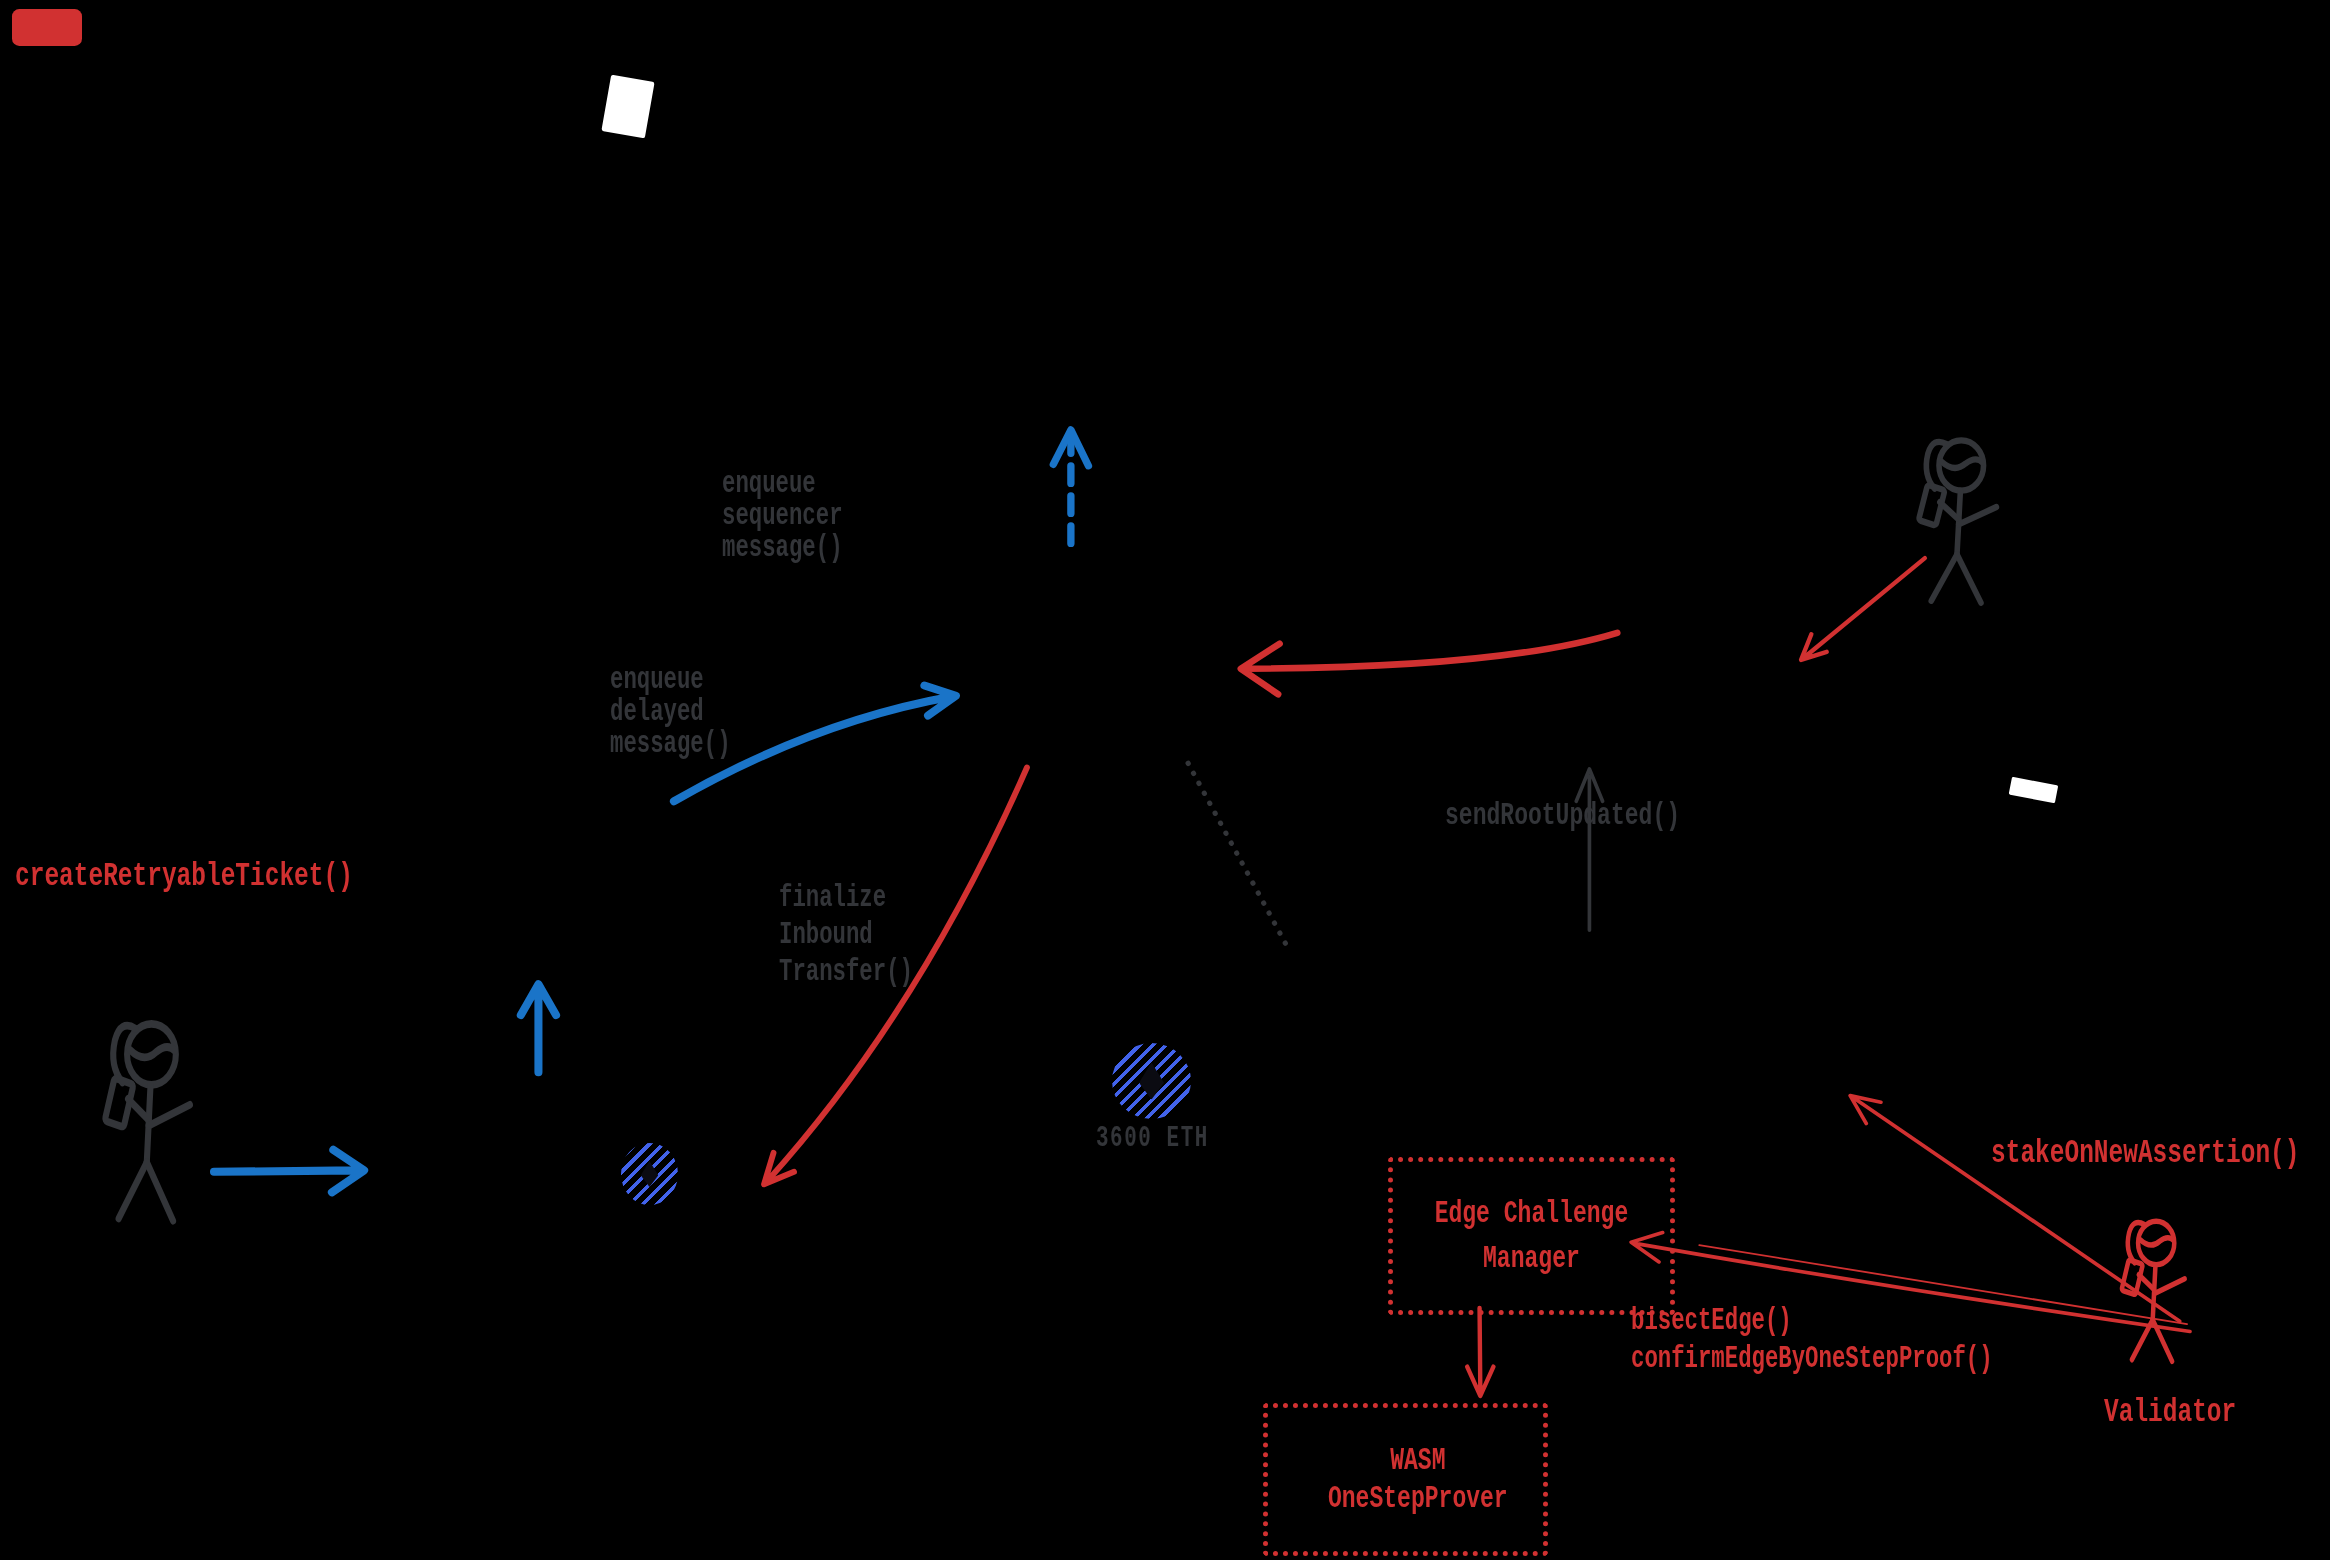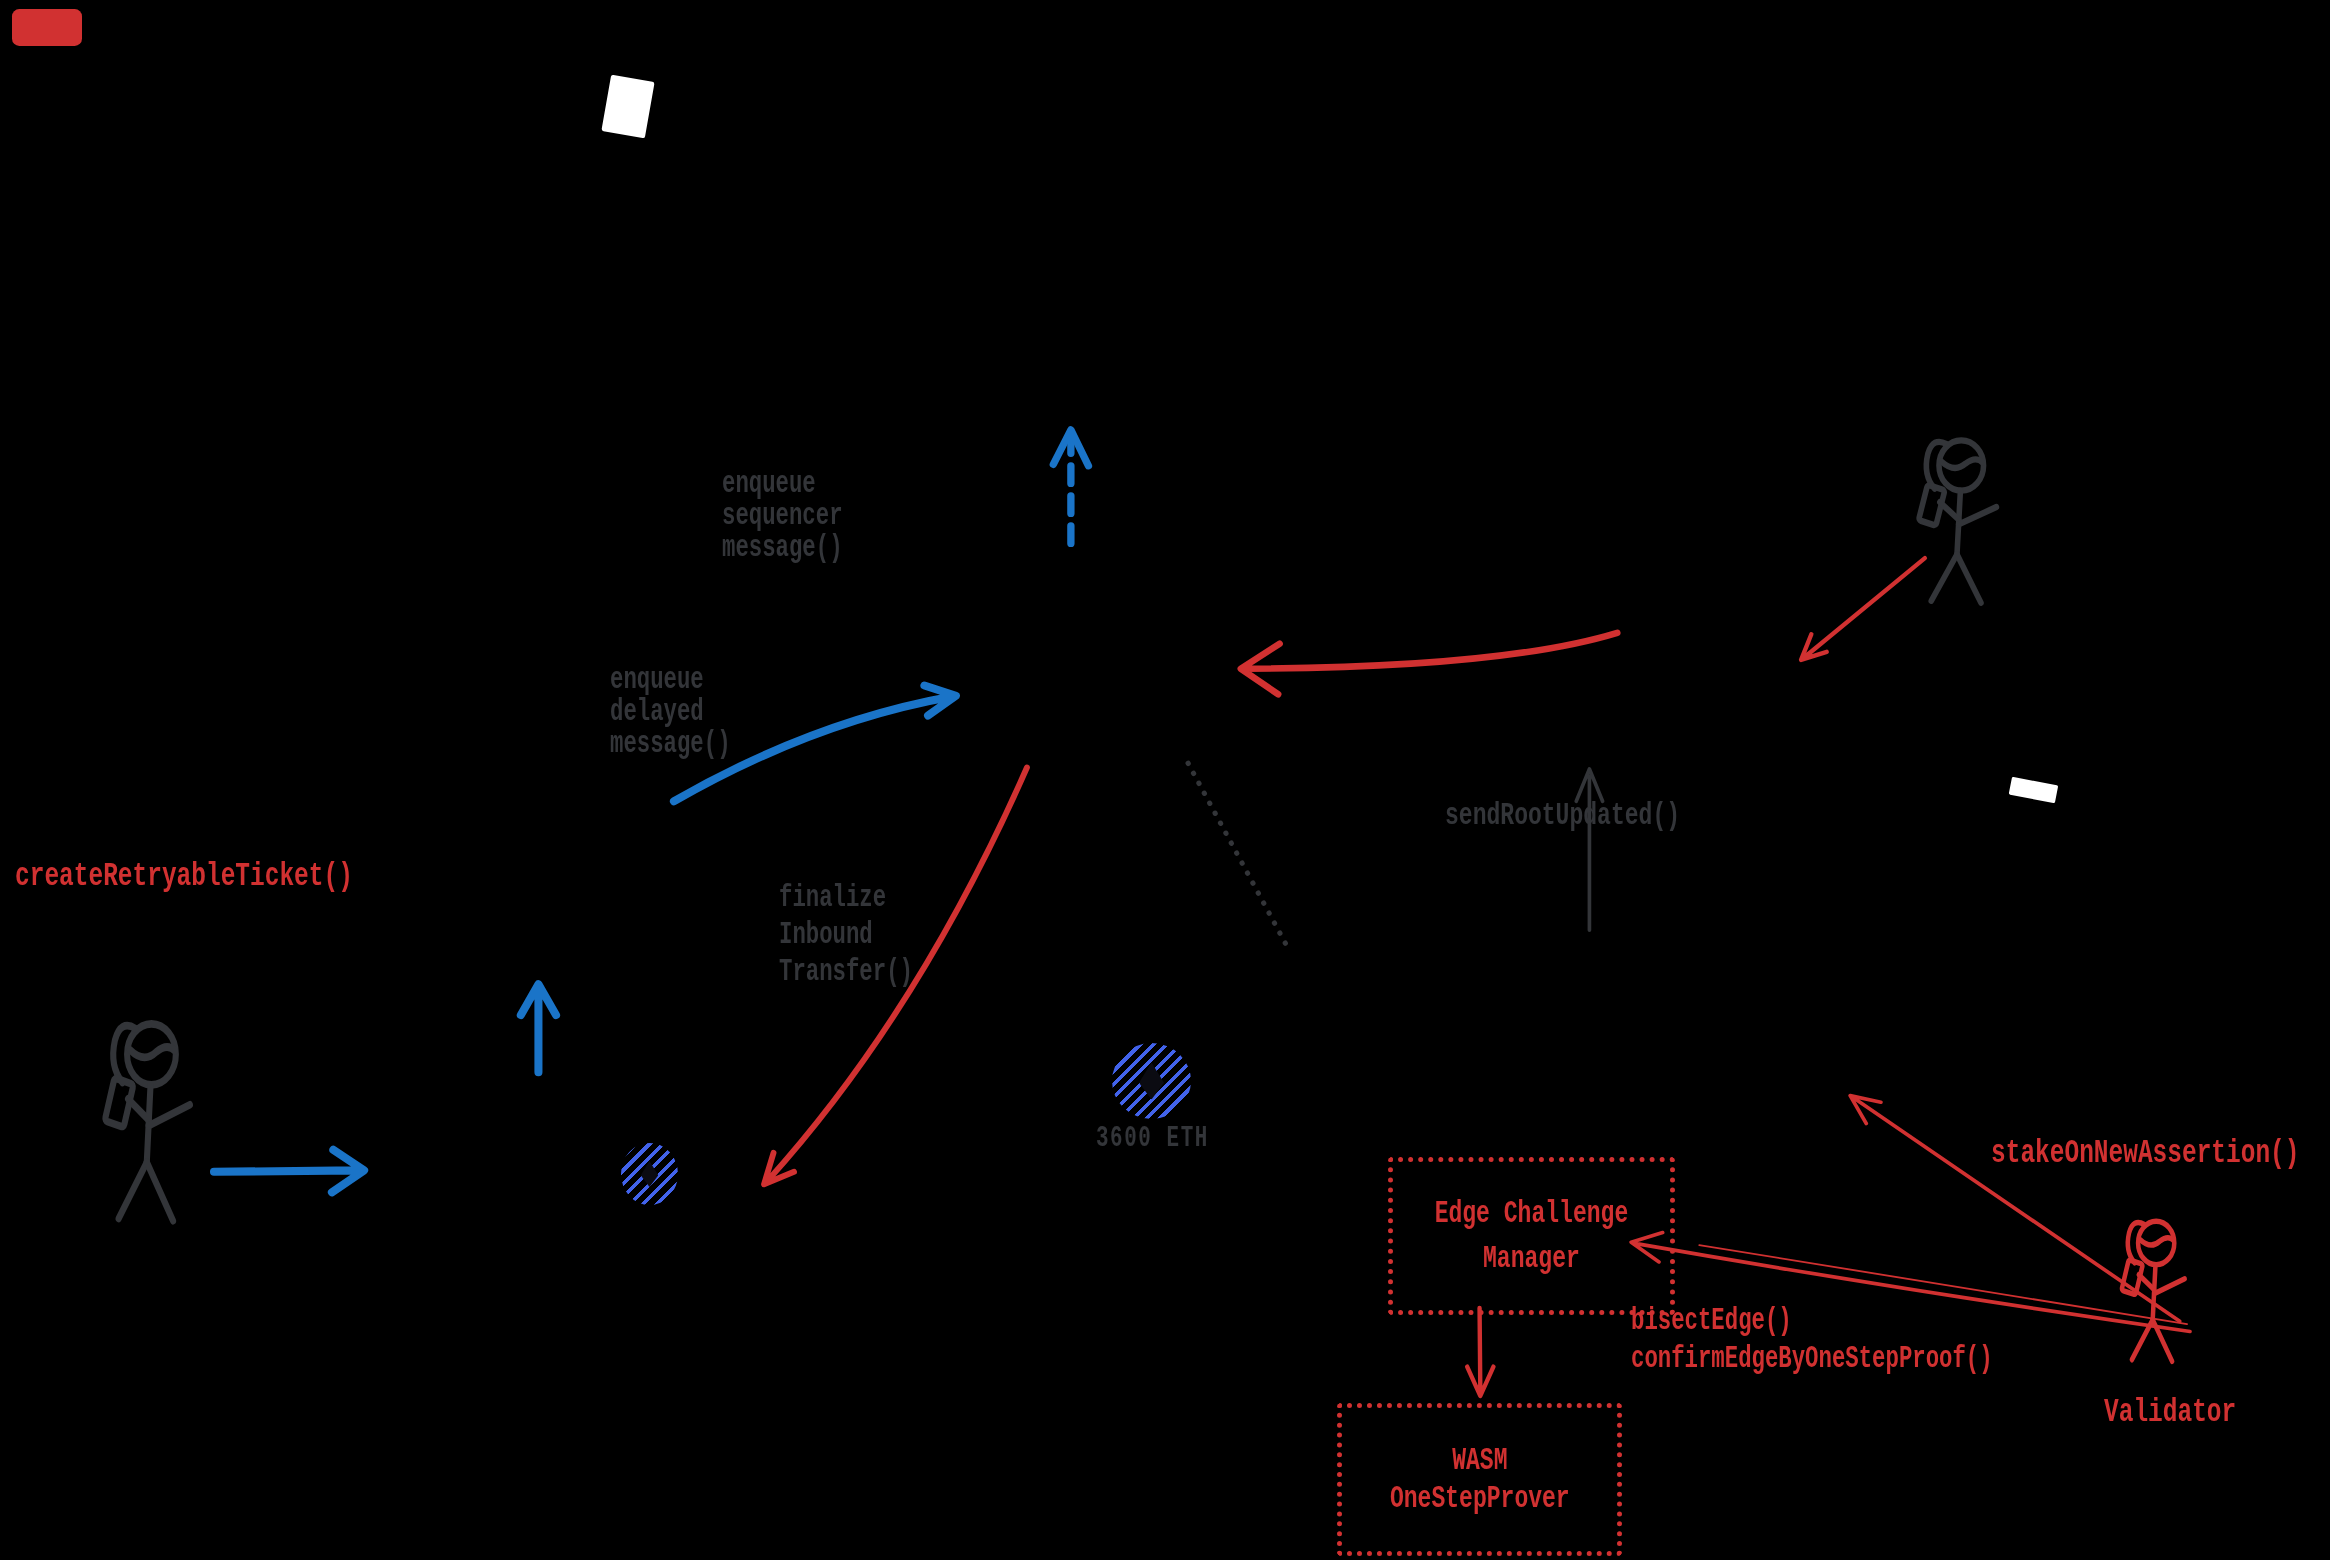--- a/index.html
+++ b/index.html
@@ -43,21 +43,21 @@
     position:absolute;left:50%;top:50%;width:25px;height:37px;
     transform:translate(-50%,-50%);background:#0b0b12;
     clip-path:polygon(50% 0,100% 55%,50% 100%,0 55%);
   }
   .coin-small .eth-glyph{width:17.6px;height:26px;}
   .dotted-box{
     position:absolute;border:5.1px dotted var(--color-red);border-radius:4.4px;
     display:flex;align-items:center;justify-content:center;text-align:center;
   }
   .box-ecm{left:1388px;top:1157px;width:277px;height:148px;}
-  .box-wasm{left:1337px;top:1403px;width:275px;height:143px;}
+  .box-wasm{left:1263px;top:1403px;width:275px;height:143px;justify-content:flex-end;}
   .box-label{
     color:var(--color-red);font-weight:bold;white-space:pre-line;
     transform:scaleX(0.72);transform-origin:center;
   }
   .box-ecm .box-label{font-size:32px;line-height:45px;}
   .box-wasm .box-label{font-size:32px;line-height:38px;}
   svg.overlay{position:absolute;left:0;top:0;}
   svg.overlay path, svg.overlay circle, svg.overlay rect{
     fill:none;stroke-linecap:round;stroke-linejoin:round;
   }

